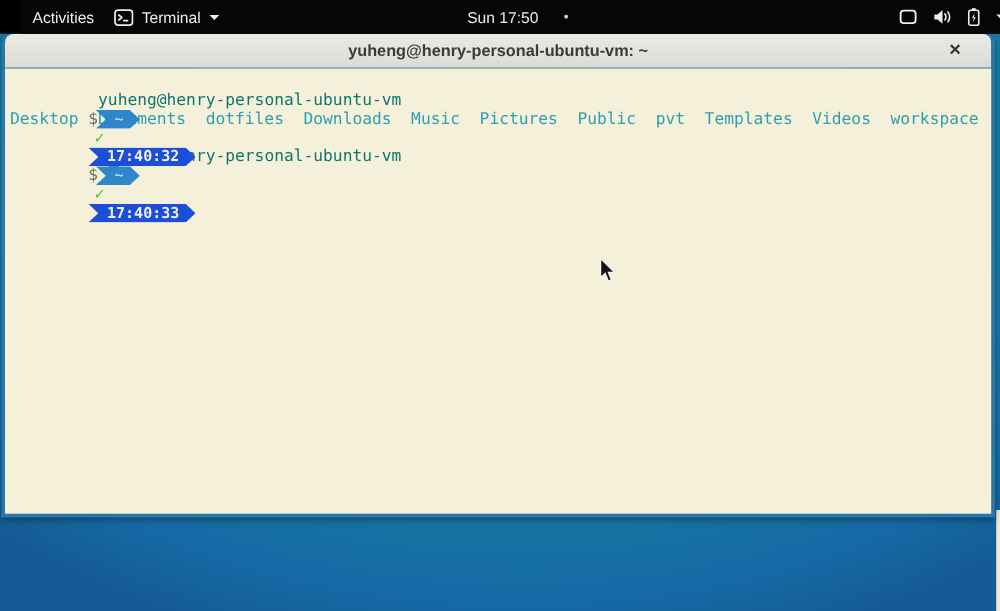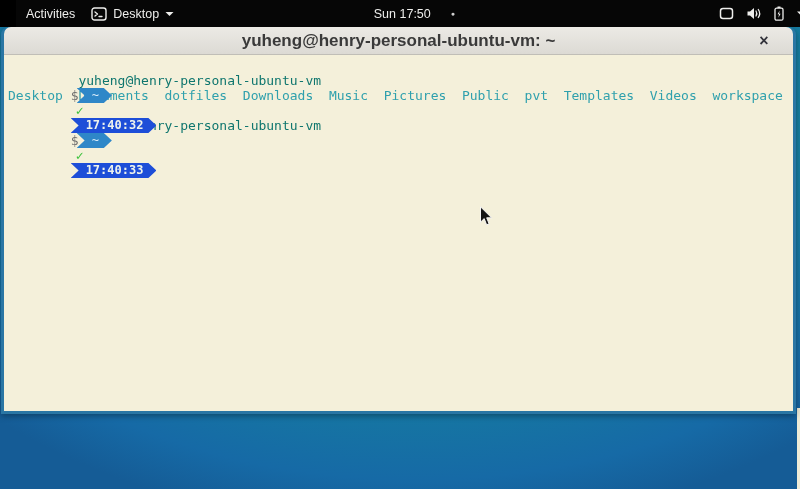--- a/index.html
+++ b/index.html
@@ -40,21 +40,21 @@
     box-shadow:0 2px 6px rgba(0,0,0,.35);
     display:flex; flex-direction:column;
   }
   .titlebar {
     height:28px; flex:0 0 28px;
     background:linear-gradient(#eceae5, #dcdad4);
     border-bottom:1px solid #c0beb7;
     border-radius:7px 7px 0 0;
     position:relative; display:flex; align-items:center; justify-content:center;
   }
-  .title-text { font-size:17px; font-weight:bold; color:#3a3a3a; }
+  .title-text { font-size:13px; font-weight:bold; color:#3a3a3a; }
   .close-btn {
     position:absolute; right:18px; top:0; height:28px; width:22px;
     display:flex; align-items:center; justify-content:center;
     color:#33333b; font-size:16px; font-weight:bold; cursor:default;
   }
 
   .term {
     flex:1; background:#f4f0da; padding:3px 0 0 4px; overflow:hidden;
     font-family:"DejaVu Sans Mono","Liberation Mono",monospace;
     font-size:13px; color:#3f3f3f;
@@ -91,21 +91,21 @@
     <div class="tb-left">
       <span class="tb-activities">Activities</span>
       <span class="tb-app">
         <span class="tb-icon">
           <svg width="16" height="14" viewBox="0 0 16 14">
             <rect x="1" y="1" width="14" height="12" rx="2.5" fill="none" stroke="#ededeb" stroke-width="1.4"></rect>
             <path d="M4 5 L6.5 7 L4 9" fill="none" stroke="#ededeb" stroke-width="1.3" stroke-linecap="round" stroke-linejoin="round"></path>
             <line x1="8" y1="9.5" x2="11" y2="9.5" stroke="#ededeb" stroke-width="1.3" stroke-linecap="round"></line>
           </svg>
         </span>
-        <span>Desktop</span>
+        <span>Terminal</span>
         <span class="tb-icon">
           <svg width="9" height="6" viewBox="0 0 9 6">
               <path d="M0.5 1 L4.5 5 L8.5 1 Z" fill="#ededeb"></path>
             </svg>
         </span>
       </span>
     </div>
 
     <div class="tb-center">
       <span>Sun 17:50</span>

